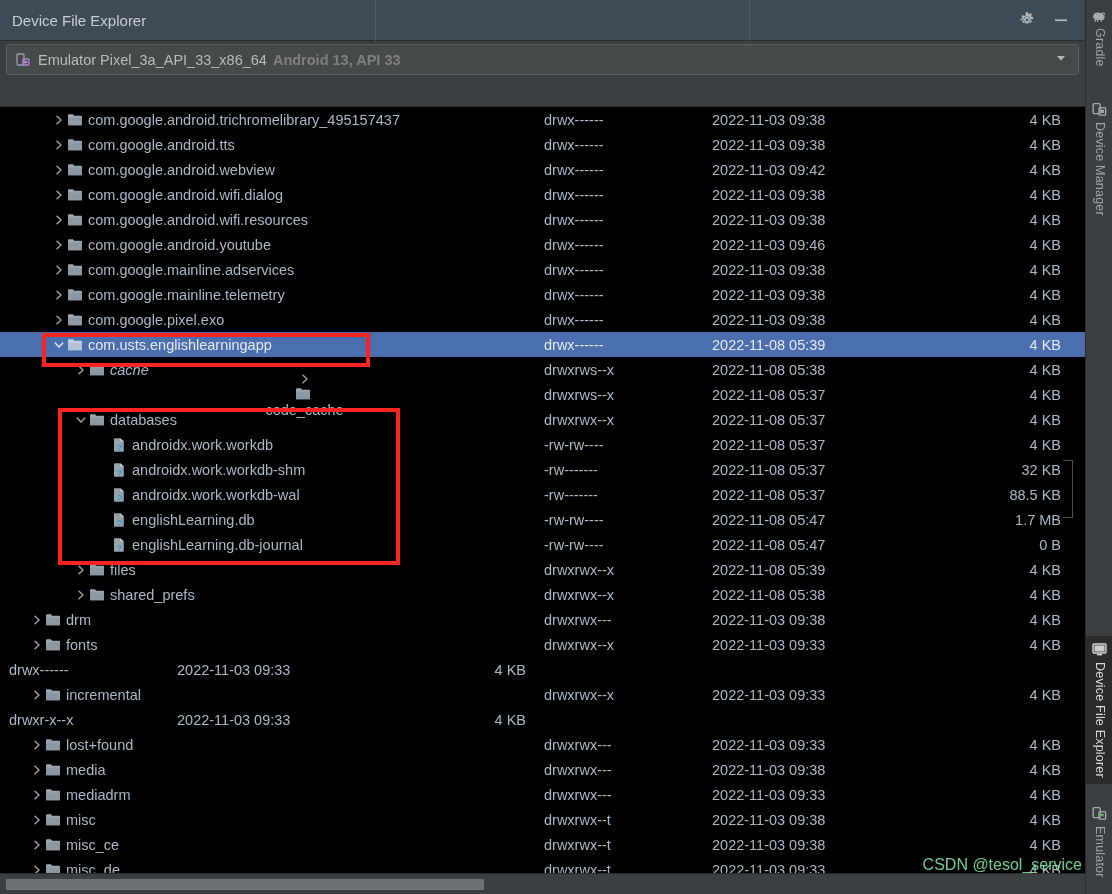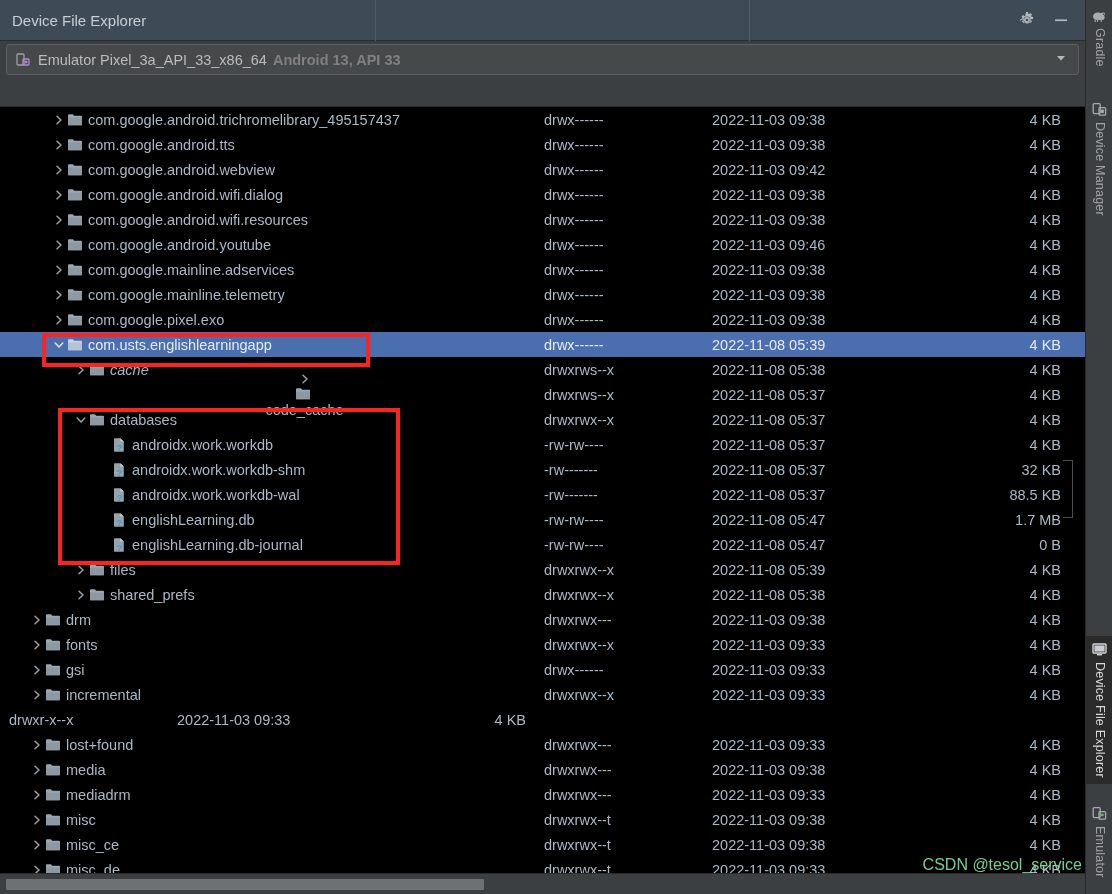--- a/index.html
+++ b/index.html
@@ -593,34 +593,20 @@
               <path d="M1 4.6h14v6.8c0 .5-.4.9-.9.9H1.9c-.5 0-.9-.4-.9-.9z" fill="#8c99a3"></path>
             </svg>
           </span>
           <span class="label">fonts</span>
         </div>
         <div class="cell-perm">drwxrwx--x</div>
         <div class="cell-date">2022-11-03 09:33</div>
         <div class="cell-size">4 KB</div>
       </div>
       <div class="row">
-        <div class="cell-name" style="padding-left: 30px;">
-          <span class="twisty">
-            <svg width="12" height="12" viewBox="0 0 12 12">
-              <path d="M4 2.2 L8 6 L4 9.8" fill="none" stroke="#9aa0a6" stroke-width="1.5" stroke-linecap="round" stroke-linejoin="round"></path>
-            </svg>
-          </span>
-          <span class="icon-slot">
-            <svg width="16" height="14" viewBox="0 0 16 14">
-              <path d="M1 2.2c0-.5.4-.9.9-.9h4l1.3 1.4h6.9c.5 0 .9.4.9.9v7.8c0 .5-.4.9-.9.9H1.9c-.5 0-.9-.4-.9-.9z" fill="#9aa7b0"></path>
-              <path d="M1 4.6h14v6.8c0 .5-.4.9-.9.9H1.9c-.5 0-.9-.4-.9-.9z" fill="#8c99a3"></path>
-            </svg>
-          </span>
-          <span class="label">gsi</span>
-        </div>
         <div class="cell-perm">drwx------</div>
         <div class="cell-date">2022-11-03 09:33</div>
         <div class="cell-size">4 KB</div>
       </div>
       <div class="row">
         <div class="cell-name" style="padding-left: 30px;">
           <span class="twisty">
             <svg width="12" height="12" viewBox="0 0 12 12">
               <path d="M4 2.2 L8 6 L4 9.8" fill="none" stroke="#9aa0a6" stroke-width="1.5" stroke-linecap="round" stroke-linejoin="round"></path>
             </svg>

